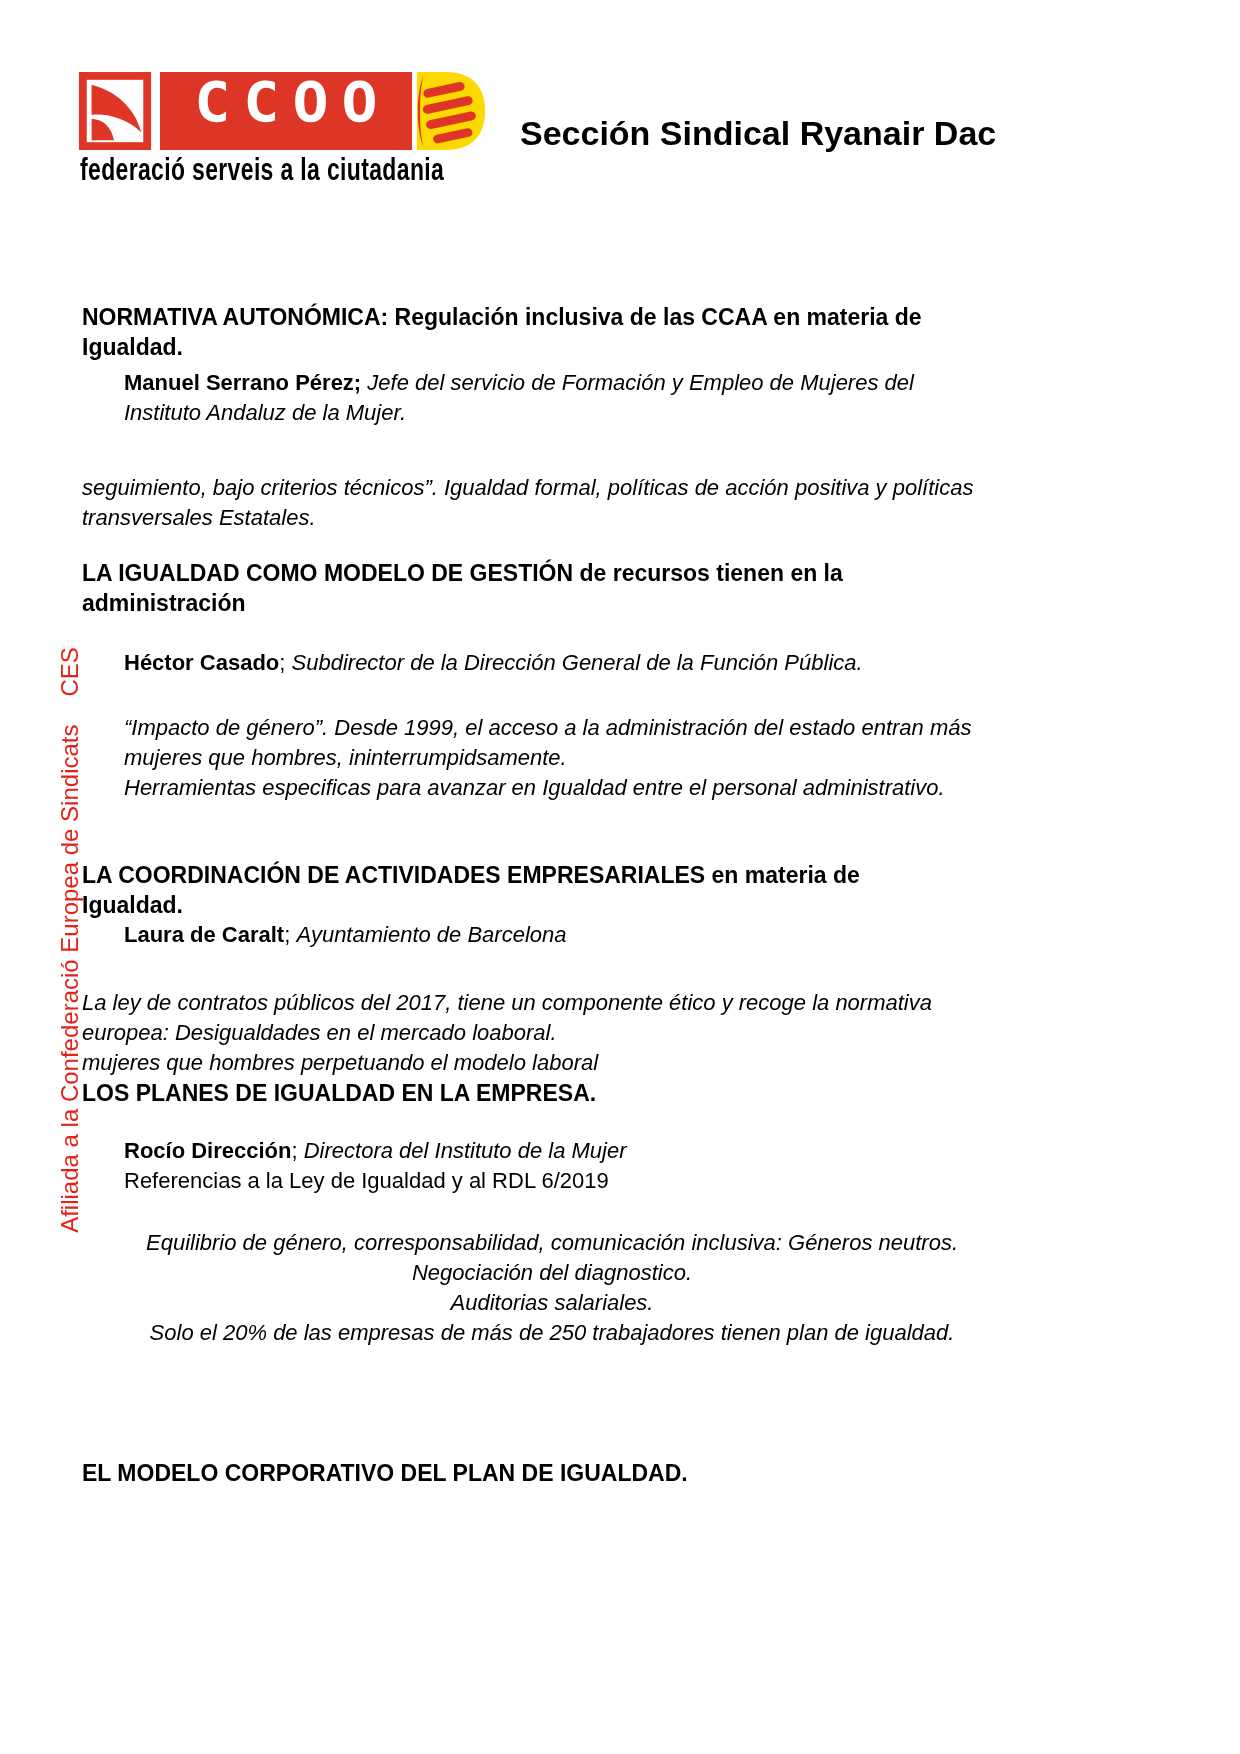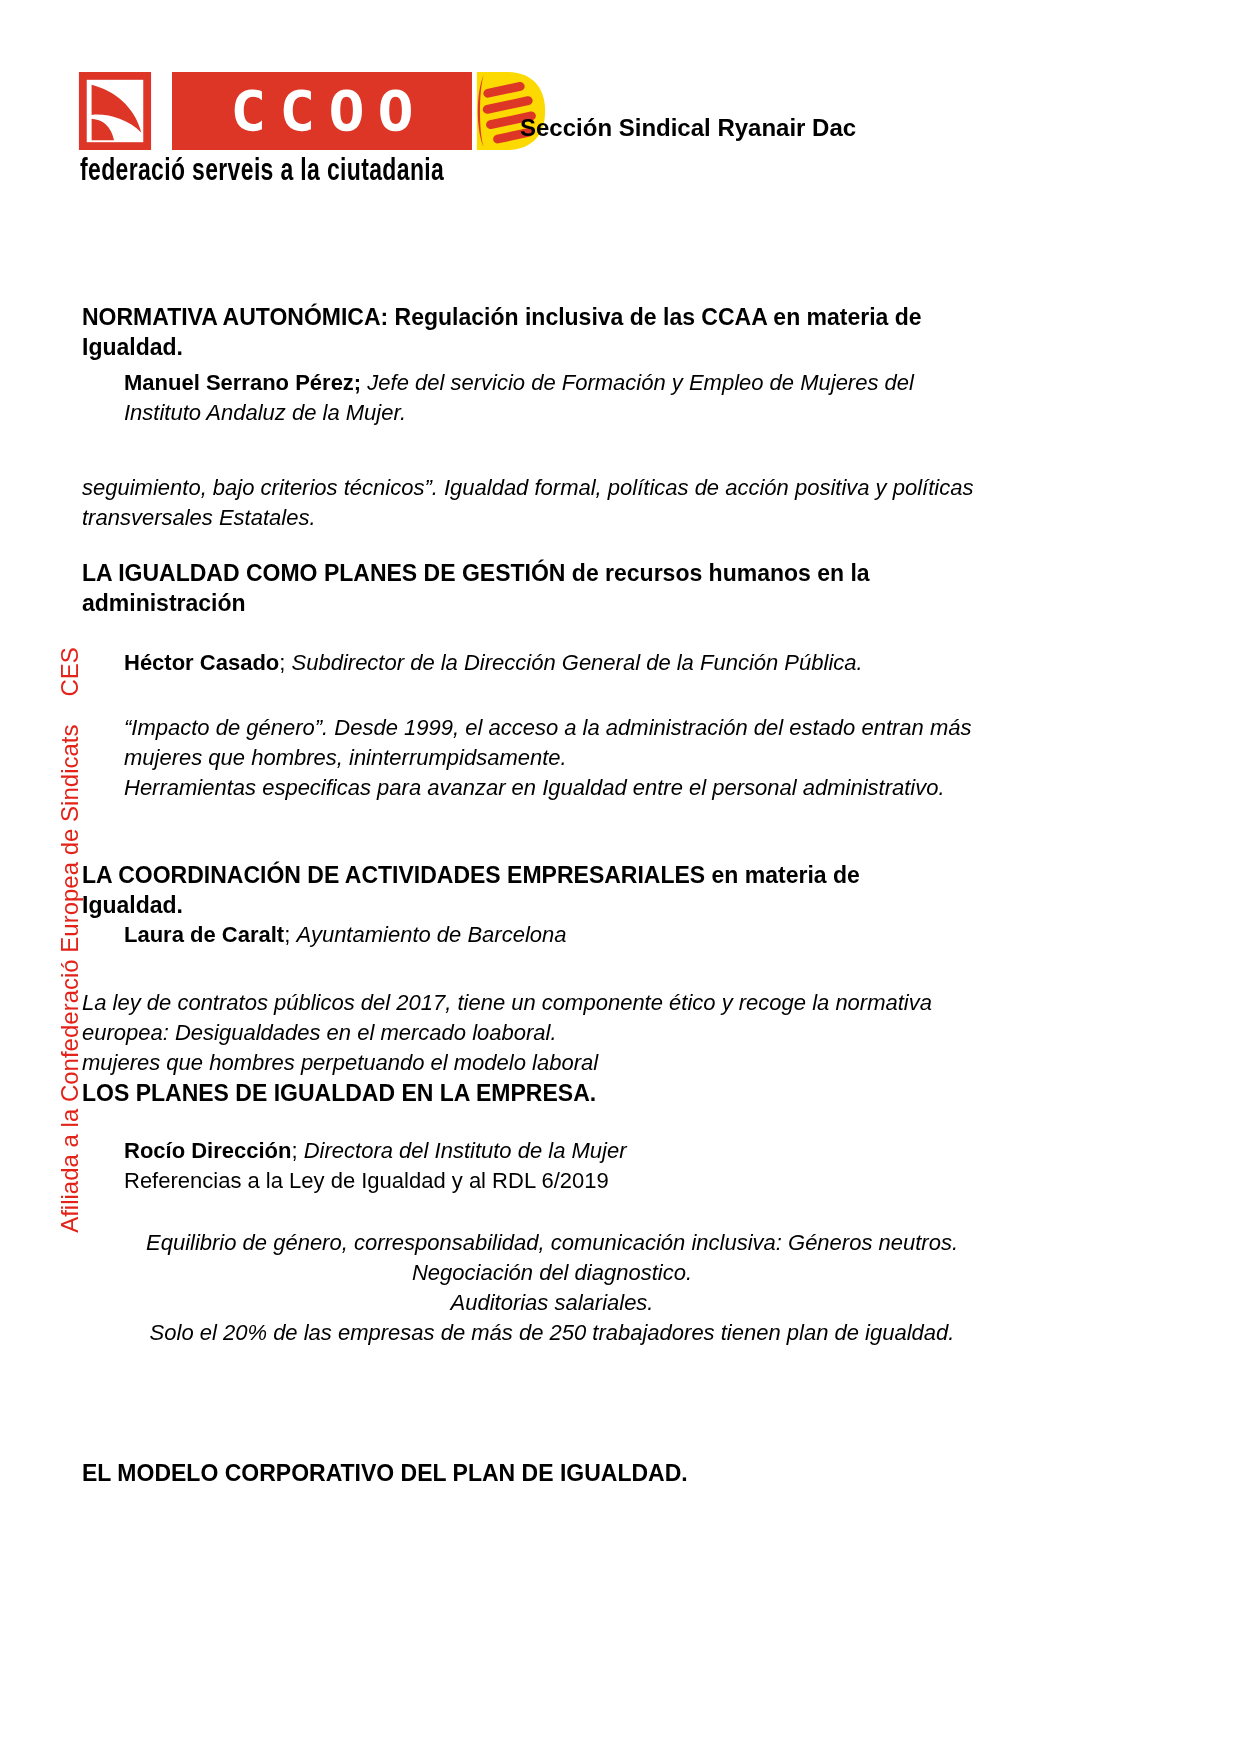--- a/index.html
+++ b/index.html
@@ -12,43 +12,42 @@
     color:#000;
   }
 
   
   .logo-bar {
     position:absolute; left:78px; top:72px;
     display:flex; align-items:stretch; height:78px;
   }
   .emblem { width:74px; height:78px; margin-right:8px; flex:0 0 auto; }
   .acronym-box {
-    background:#dd3526; width:300px; height:78px;
-    display:flex; align-items:center; justify-content:center;
+    background:#dd3526; width:252px; height:78px;
+    display:flex; align-items:flex-start; justify-content:center;
     flex:0 0 auto;
-    margin-left:12px;
   }
   .acronym {
     font-family:"DejaVu Sans Mono", monospace;
     font-weight:bold; color:#ffffff;
     font-size:60px; line-height:1;
     letter-spacing:13px; margin-right:-13px;
     transform:scaleY(0.92);
   }
   .flag { width:72px; height:78px; margin-left:2px; flex:0 0 auto; }
   .logo-subtitle {
     position:absolute; left:80px; top:153px;
     font-weight:bold; font-size:31px; line-height:1.1;
     white-space:nowrap;
     transform:scaleX(0.74); transform-origin:left top;
     letter-spacing:0.5px;
   }
   .doc-title {
     position:absolute; left:520px; top:114px;
-    margin:0; font-size:24px; font-weight:bold; white-space:nowrap;
+    margin:0; font-size:34px; font-weight:bold; white-space:nowrap;
   }
 
   
   .sidebar-vertical {
     position:absolute; left:70px; top:940px;
     transform:translate(-50%,-50%) rotate(-90deg);
     white-space:nowrap;
     color:#e32219; font-size:24px;
   }
   .ces { margin-left:28px; }
@@ -127,21 +126,21 @@
       <span class="i">Jefe del servicio de Formación y Empleo de Mujeres del</span><br>
       <span class="i">Instituto Andaluz de la Mujer.</span>
     </p>
 
     <div class="quote mt45">
       <div>seguimiento, bajo criterios técnicos”. Igualdad formal, políticas de acción positiva y políticas</div>
       <div>transversales Estatales.</div>
     </div>
 
     <p class="heading mt25">
-      <span>LA IGUALDAD COMO PLANES DE GESTIÓN de recursos humanos en la</span><br>
+      <span>LA IGUALDAD COMO MODELO DE GESTIÓN de recursos tienen en la</span><br>
       <span>administración</span>
     </p>
 
     <p class="speaker mt30">
       <span class="b">Héctor Casado</span><span class="sep">;</span>
       <span class="i">Subdirector de la Dirección General de la Función Pública.</span><br>
     </p>
 
     <div class="quote indent mt35">
       <div>“Impacto de género”. Desde 1999, el acceso a la administración del estado entran más</div>

